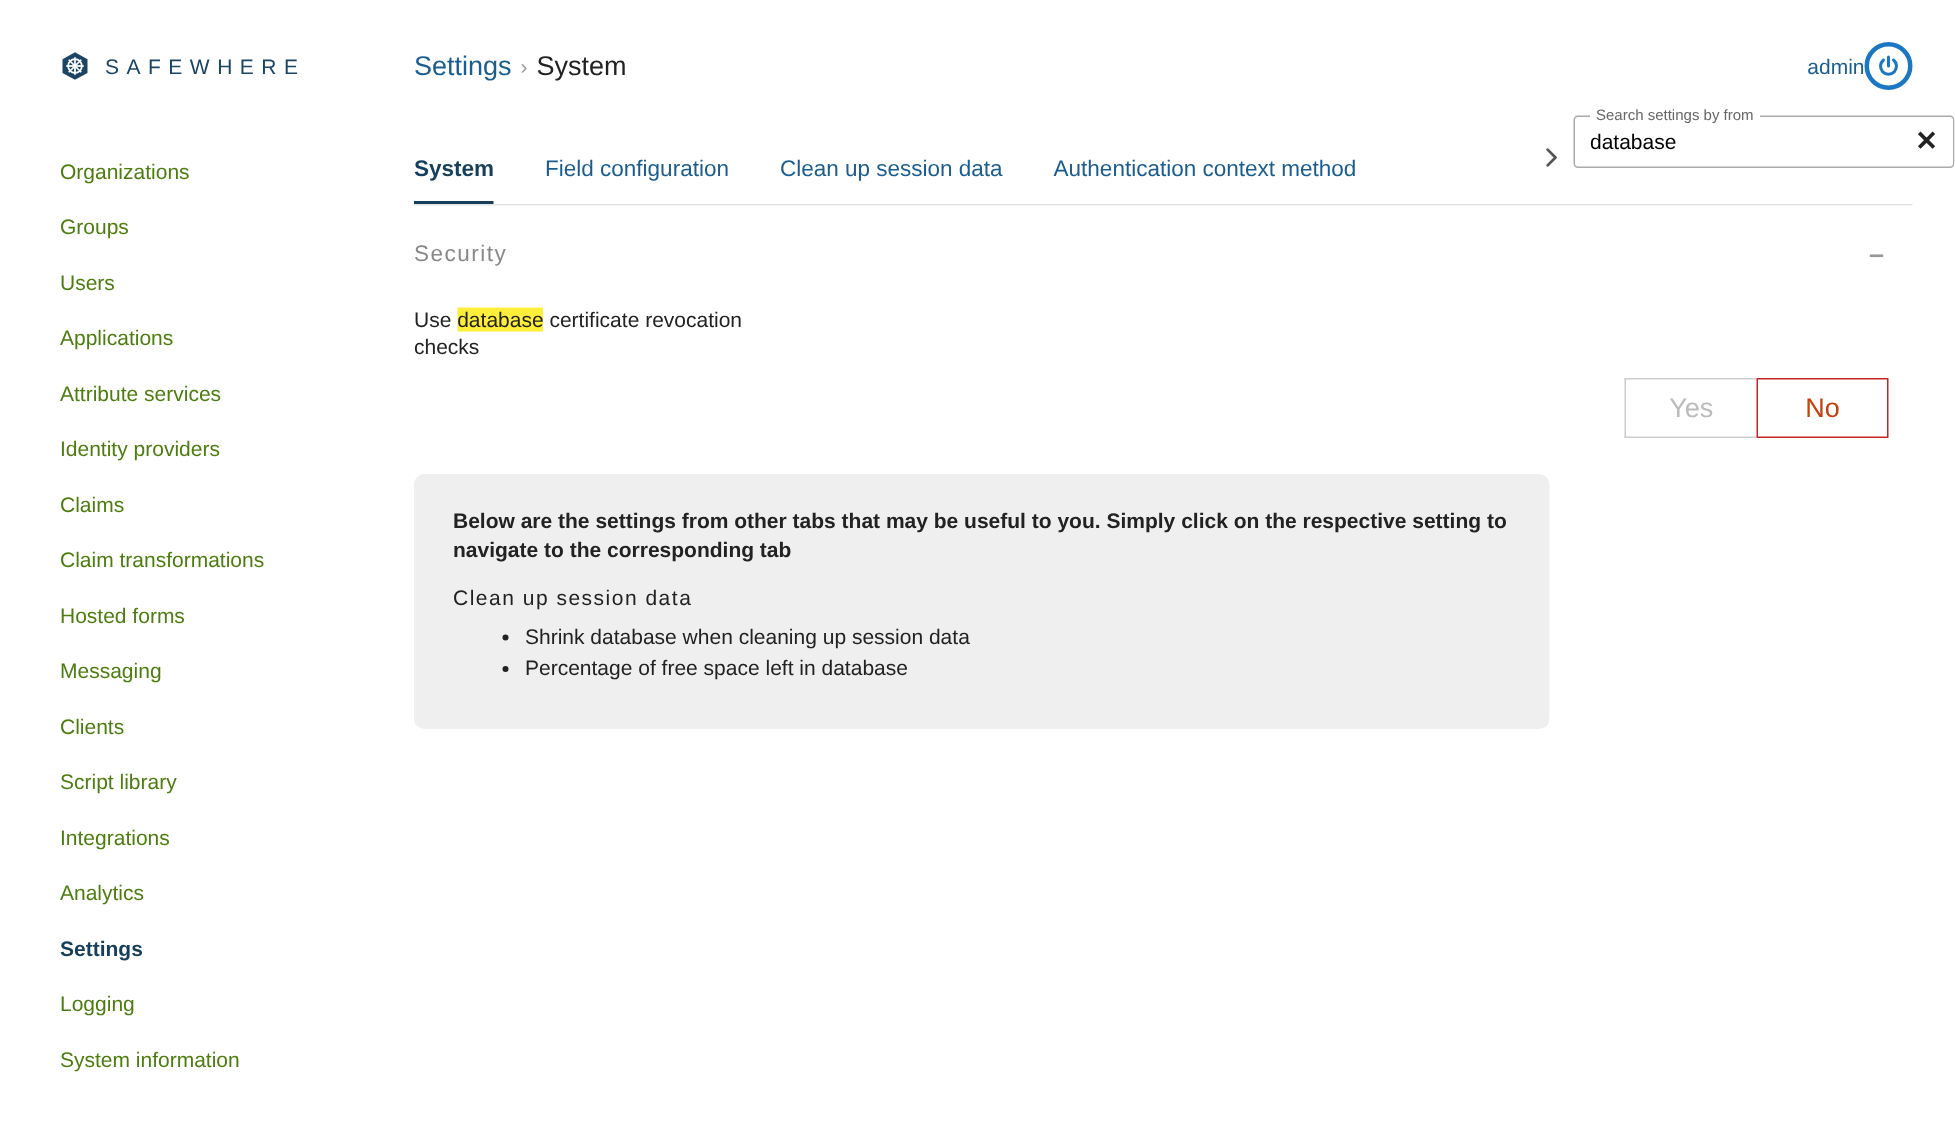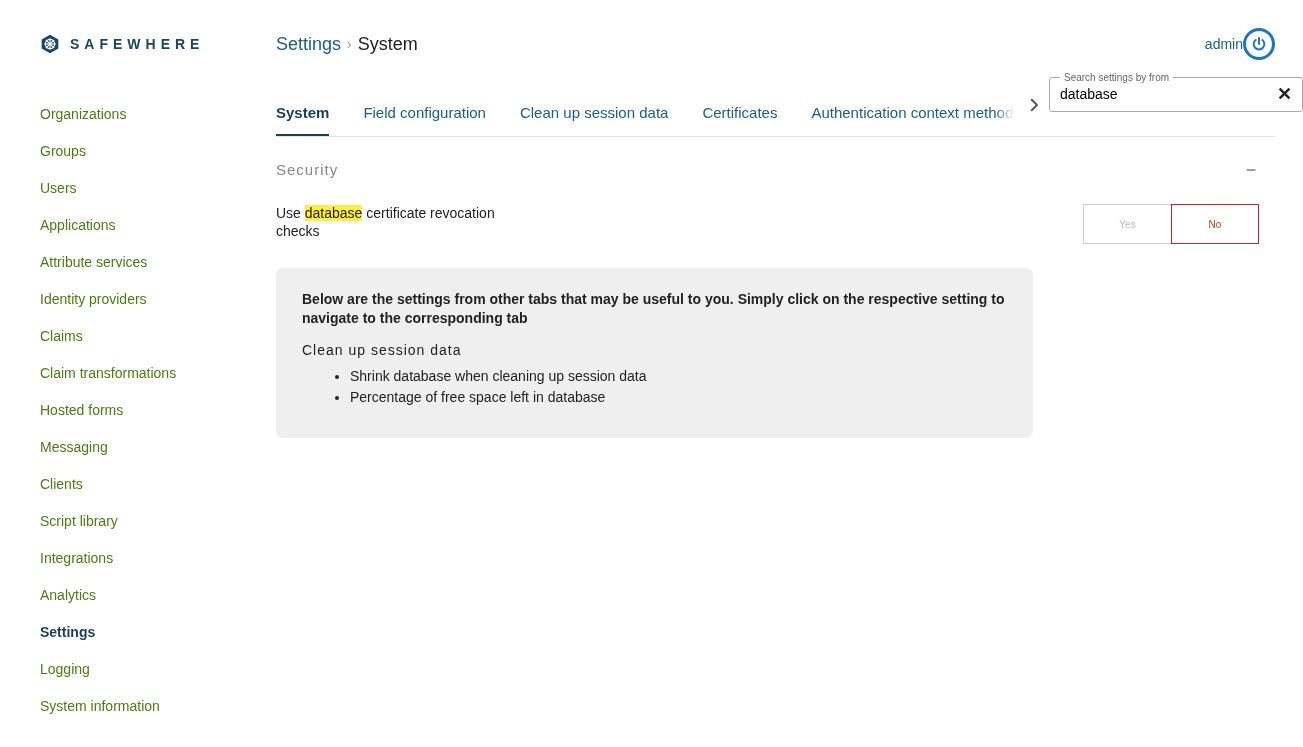--- a/index.html
+++ b/index.html
@@ -23,21 +23,21 @@
     width: 236px;
   }
   .logo-icon {
     width: 20px; height: 20px;
     margin-right: 10px;
   }
   .logo-text {
     letter-spacing: 5px;
     font-size: 14px;
     color: #1b4564;
-    font-weight: 700;
+    font-weight: 400;
   }
   .breadcrumb {
     font-size: 18px;
     display: flex;
     align-items: center;
   }
   .bc-root { color: #1b5d8e; }
   .bc-sep { color: #999; margin: 0 6px; font-size: 14px; }
   .bc-leaf { color: #222; }
   .header-right {
@@ -175,23 +175,24 @@
     margin-right: 16px;
     display: flex;
   }
   .toggle-btn {
     width: 88px;
     height: 40px;
     border: 1px solid #ccc;
     display: flex;
     align-items: center;
     justify-content: center;
-    font-size: 10px;
+    font-size: 18px;
     cursor: pointer;
     background: #fff;
+    margin-top: 48px;
   }
   .toggle-btn.yes { color: #bbb; border-right: none; }
   .toggle-btn.no {
     border: 1px solid #c42424;
     color: #c2410c;
     font-weight: 500;
   }
 
   .suggestions {
     background: #efefef;
@@ -269,21 +270,20 @@
           <span class="clear-icon">✕</span>
         </div>
       </fieldset>
     </div>
 
     <div class="tabs-row">
       <div class="tabs" id="tabs">
           <div class="tab active">System</div>
           <div class="tab">Field configuration</div>
           <div class="tab">Clean up session data</div>
-          <div class="tab">Certificates</div>
           <div class="tab">Authentication context method</div>
         </div>
     </div>
     <span class="tabs-fade-chevron">
       <svg viewBox="0 0 24 24" width="18" height="18">
         <path d="M9 5 l7 7 -7 7" stroke="#555" stroke-width="2.5" fill="none" stroke-linecap="round" stroke-linejoin="round"></path>
       </svg>
     </span>
 
     <div class="section-head">

